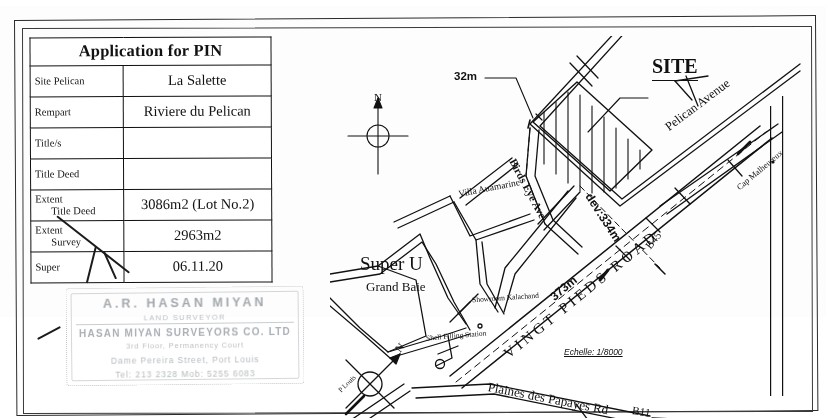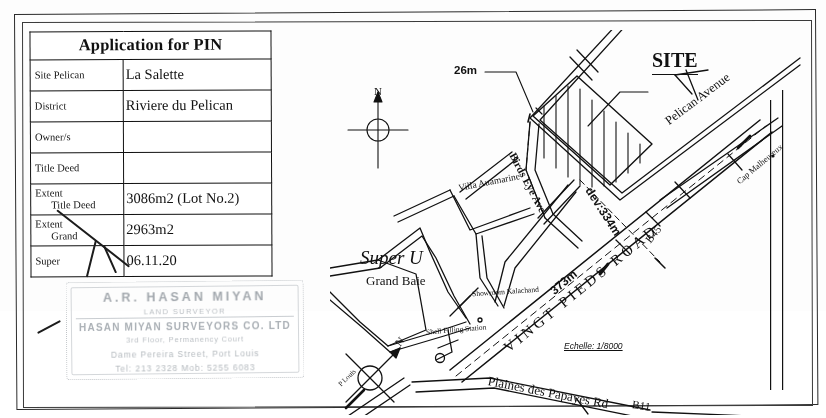--- a/index.html
+++ b/index.html
@@ -8,20 +8,21 @@
     background:#ffffff;
     font-family:"Liberation Serif", serif;
     color:#111;
     overflow:hidden;
     position:relative;
   }
   #page{
     position:absolute;inset:0;
     width:826px;height:311px;
     background:#fdfdfd;
+    margin-top:6px;
   }
 
   
   .frame-outer{
     position:absolute;
     left:14px;top:14px;width:800px;height:394px;
     border:1px solid #2b2b2b;
     transform:rotate(-0.35deg);
     transform-origin:0 0;
   }
@@ -57,20 +58,21 @@
   }
   .lbl{
     width:86px;
     font-size:10.5px;
     padding:3px 2px 3px 4px !important;
     line-height:1.12;
     height:24px;
   }
   .lbl .sub{display:block;padding-left:16px;}
   .val{
+    text-align:center;
     font-size:14.5px;
     padding:2px 2px 4px 2px !important;
     height:24px;
   }
   .val.blank{height:22px;}
 
   
   .stamp-wrap{
     position:absolute;
     left:66px;top:281px;
@@ -127,21 +129,21 @@
     font-family:"Liberation Serif", serif;
     color:#111;
     line-height:1.05;
   }
   .lbl-site{font-size:20px;font-weight:bold;border-bottom:1.6px solid #111;padding-bottom:3px;}
   .lbl-26m{font-size:11.5px;font-family:"Liberation Sans",sans-serif;font-weight:bold;}
   .lbl-pelican{font-size:12.5px;}
   .lbl-birds{font-size:11px;font-weight:bold;}
   .lbl-dev{font-size:12px;font-weight:bold;font-family:"Liberation Sans",sans-serif;}
   .lbl-villa{font-size:9.5px;text-align:center;}
-  .lbl-superu{font-size:19px;font-style:italic;}
+  .lbl-superu{font-size:19px;}
   .lbl-grandbaie{font-size:13px;}
   .lbl-show{font-size:7.5px;text-align:center;line-height:1.05;}
   .lbl-shell{font-size:7.5px;line-height:1.05;}
   .lbl-vingt{font-size:15px;letter-spacing:3.5px;font-family:"Liberation Serif",serif;}
   .lbl-373{font-size:12px;font-weight:bold;font-family:"Liberation Sans",sans-serif;}
   .lbl-b45{font-size:11px;}
   .lbl-cap{font-size:8.5px;}
   .lbl-echelle{font-size:8.5px;font-style:italic;font-family:"Liberation Sans",sans-serif;}
   .lbl-plaines{font-size:13px;}
   .lbl-b11{font-size:11.5px;}
@@ -159,42 +161,42 @@
   <table class="pin-table">
     <tbody>
         <tr>
       <td class="pin-title" colspan="2">Application for PIN</td>
     </tr>
     <tr>
       <td class="lbl">Site Pelican</td>
       <td class="val">La Salette</td>
     </tr>
     <tr>
-      <td class="lbl">District</td>
+      <td class="lbl">Rempart</td>
       <td class="val">Riviere du Pelican</td>
     </tr>
     <tr>
-      <td class="lbl">Owner/s</td>
+      <td class="lbl">Title/s</td>
       <td class="val blank"></td>
     </tr>
     <tr>
       <td class="lbl">Title Deed</td>
       <td class="val blank"></td>
     </tr>
     <tr>
       <td class="lbl">
         <span>Extent</span>
         <span class="sub">Title Deed</span>
       </td>
       <td class="val">3086m2 (Lot No.2)</td>
     </tr>
     <tr>
       <td class="lbl">
         <span>Extent</span>
-        <span class="sub">Grand</span>
+        <span class="sub">Survey</span>
       </td>
       <td class="val">2963m2</td>
     </tr>
     <tr>
       <td class="lbl">Super</td>
       <td class="val">06.11.20</td>
     </tr>
   </tbody>
     </table>
 
@@ -328,21 +330,21 @@
         </g>
 
         <path d="M 258 96 L 290 62 L 318 62" stroke-width="1.1"></path>
 
         <path d="M 155 42 L 186 42 L 203 82" stroke-width="1.1"></path>
       </g>
     </svg>
 
     <div class="mlabel lbl-site" style="left:322px;top:20px;">SITE</div>
 
-    <div class="mlabel lbl-26m" style="left:124px;top:34px;">26m</div>
+    <div class="mlabel lbl-26m" style="left:124px;top:34px;">32m</div>
 
     <div class="mlabel lbl-pelican" style="left:337px;top:86px;transform:rotate(-37deg);transform-origin:0 50%;">Pelican Avenue</div>
 
     <div class="mlabel lbl-birds" style="left:182px;top:118px;transform:rotate(62deg);transform-origin:0 50%;">Birds Eye Ave</div>
 
     <div class="mlabel lbl-dev" style="left:258px;top:152px;transform:rotate(57deg);transform-origin:0 50%;">dev:334m</div>
 
     <div class="mlabel lbl-villa" style="left:128px;top:148px;transform:rotate(-11deg);">
       <span>Villa Auamarine</span>
     </div>

